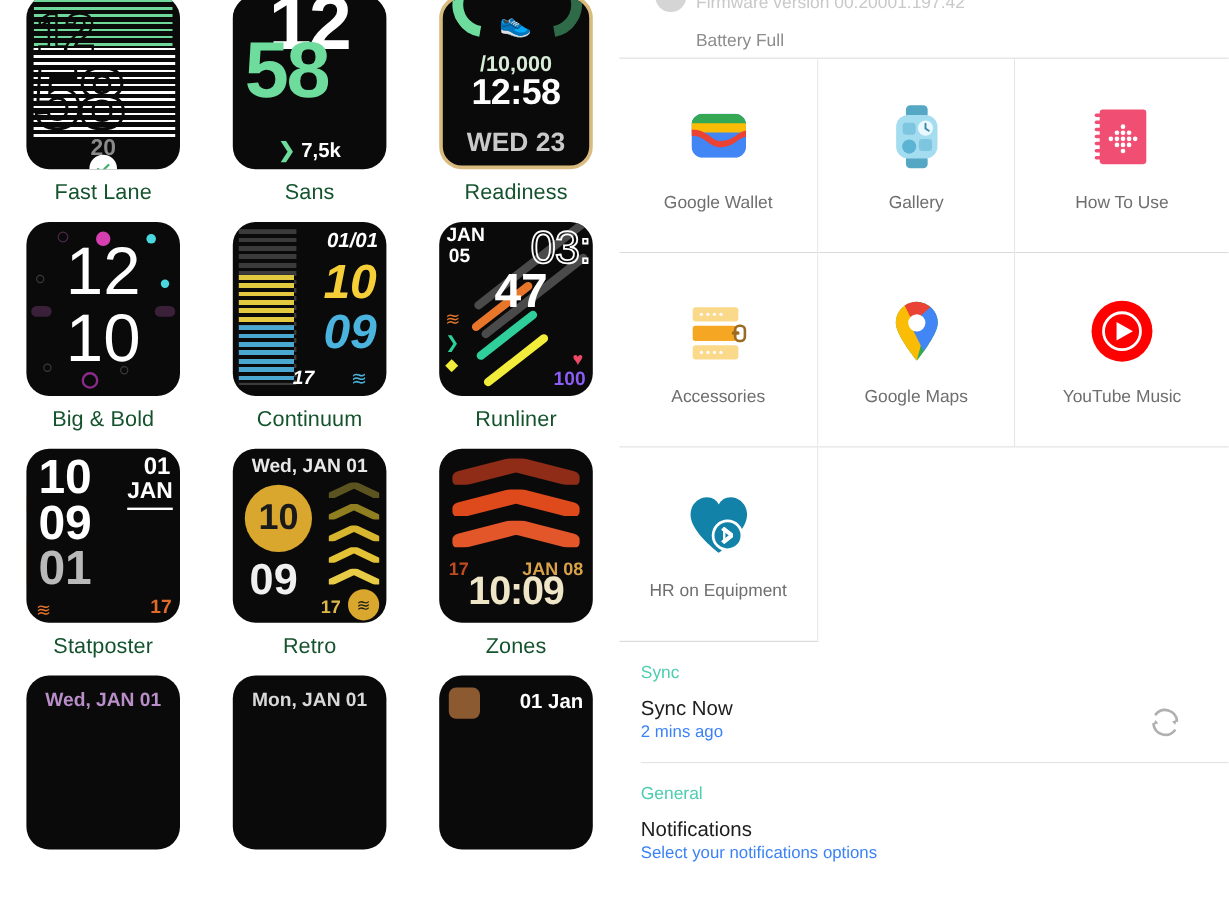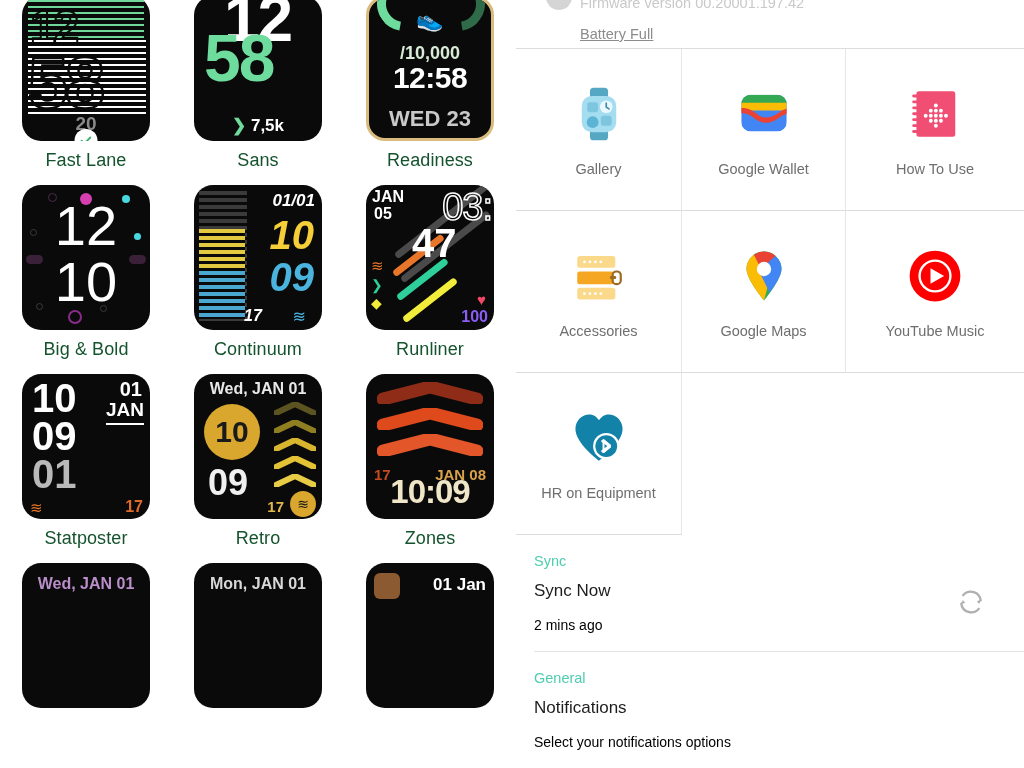--- a/index.html
+++ b/index.html
@@ -162,21 +162,21 @@
     position: relative;
     height: 48px;
     padding-left: 64px;
   }
   .fw-line {
     position:absolute; top:-5px; left:64px;
     font-size:14.5px; color:#c9c9c9; white-space:nowrap;
   }
   .battery-line {
     position:absolute; top:26px; left:64px;
-    font-size:14.5px; color:#8c8c8c;text-decoration:underline;
+    font-size:14.5px; color:#8c8c8c;
   }
   .dev-thumb {
     position:absolute; left:30px; top:-16px;
     width:26px; height:26px; border-radius:50%;
     background:#d5d5d5;
   }
 
   .app-grid {
     display:grid;
     grid-template-columns: 166px 164px 178px;
@@ -195,21 +195,21 @@
   .app-icon { width:62px; height:62px; display:flex; align-items:center; justify-content:center; margin-bottom:16px;}
   .app-label { font-size:14.5px; color:#6e6e6e; }
 
   .section {
     padding: 18px 0 0 18px;
     position: relative;
   }
   .sec-title { font-size:14.5px; color:#4ecdb0; font-weight:500; }
   .row-item { margin-top:12px; position:relative; padding-right:60px; }
   .row-title { font-size:17px; color:#1d1d1d; }
-  .row-sub { font-size:14px; color:#000000; margin-top:16px; }
+  .row-sub { font-size:14px; color:#3b82f6; margin-top:0; }
   .row-action {
     position:absolute; right:36px; top:4px;
     width:34px; height:34px;
     display:flex; align-items:center; justify-content:center;
     cursor:pointer;
   }
   .sec-divider { height:1px; background:#e4e4e4; margin:18px 0 0 0; }
 </style>
 </head>
 <body>
@@ -417,51 +417,51 @@
     <div class="device-head">
       <div class="dev-thumb"></div>
       <div class="fw-line">Firmware version 00.20001.197.42</div>
       <div class="battery-line">Battery Full</div>
     </div>
 
     <div class="app-grid">
 
       <div class="app-cell">
         <div class="app-icon">
-          <svg viewBox="0 0 64 64" width="58" height="58">
-            <rect x="22" y="3" width="20" height="12" rx="4" fill="#55a7c4"></rect>
-            <rect x="22" y="49" width="20" height="12" rx="4" fill="#55a7c4"></rect>
-            <rect x="13" y="12" width="38" height="40" rx="11" fill="#a4dcf0"></rect>
-            <rect x="19" y="19" width="12" height="11" rx="3" fill="#7ec6e0"></rect>
-            <circle cx="25" cy="41" r="6.5" fill="#5bb4d4"></circle>
-            <rect x="34" y="34" width="12" height="11" rx="3" fill="#7ec6e0"></rect>
-            <circle cx="40" cy="24" r="7" fill="#eaf8ff"></circle>
-            <path d="M40 20 v4.4 l3 2" stroke="#3a8aa8" stroke-width="1.8" fill="none" stroke-linecap="round"></path>
-          </svg>
-        </div>
-        <div class="app-label">Gallery</div>
-      </div>
-
-      <div class="app-cell">
-        <div class="app-icon">
           <svg viewBox="0 0 64 64" width="56" height="56">
             <defs>
                 <clipPath id="wclip">
                   <rect x="6" y="10" width="52" height="42" rx="11"></rect>
                 </clipPath>
               </defs>
             <g clip-path="url(#wclip)">
               <rect x="6" y="10" width="52" height="42" fill="#4285f4"></rect>
               <path d="M6 10 h52 v10 H6z" fill="#34a853"></path>
               <path d="M6 19 h52 v9 H6z" fill="#fbbc05"></path>
               <path d="M6 25 C22 25 24 36 34 36 C46 36 50 27 58 26 v6 C50 33 46 42 34 42 C22 42 20 31 6 31z" fill="#ea4335"></path>
             </g>
           </svg>
         </div>
         <div class="app-label">Google Wallet</div>
+      </div>
+
+      <div class="app-cell">
+        <div class="app-icon">
+          <svg viewBox="0 0 64 64" width="58" height="58">
+            <rect x="22" y="3" width="20" height="12" rx="4" fill="#55a7c4"></rect>
+            <rect x="22" y="49" width="20" height="12" rx="4" fill="#55a7c4"></rect>
+            <rect x="13" y="12" width="38" height="40" rx="11" fill="#a4dcf0"></rect>
+            <rect x="19" y="19" width="12" height="11" rx="3" fill="#7ec6e0"></rect>
+            <circle cx="25" cy="41" r="6.5" fill="#5bb4d4"></circle>
+            <rect x="34" y="34" width="12" height="11" rx="3" fill="#7ec6e0"></rect>
+            <circle cx="40" cy="24" r="7" fill="#eaf8ff"></circle>
+            <path d="M40 20 v4.4 l3 2" stroke="#3a8aa8" stroke-width="1.8" fill="none" stroke-linecap="round"></path>
+          </svg>
+        </div>
+        <div class="app-label">Gallery</div>
       </div>
 
       <div class="app-cell last-col">
         <div class="app-icon">
           <svg viewBox="0 0 64 64" width="54" height="54">
             <rect x="10" y="5" width="46" height="54" rx="3" fill="#f04e73"></rect>
             <g fill="#f04e73">
               <rect x="5" y="9" width="9" height="3.4" rx="1.7"></rect>
                 <rect x="5" y="16" width="9" height="3.4" rx="1.7"></rect>
               <rect x="5" y="23" width="9" height="3.4" rx="1.7"></rect>

